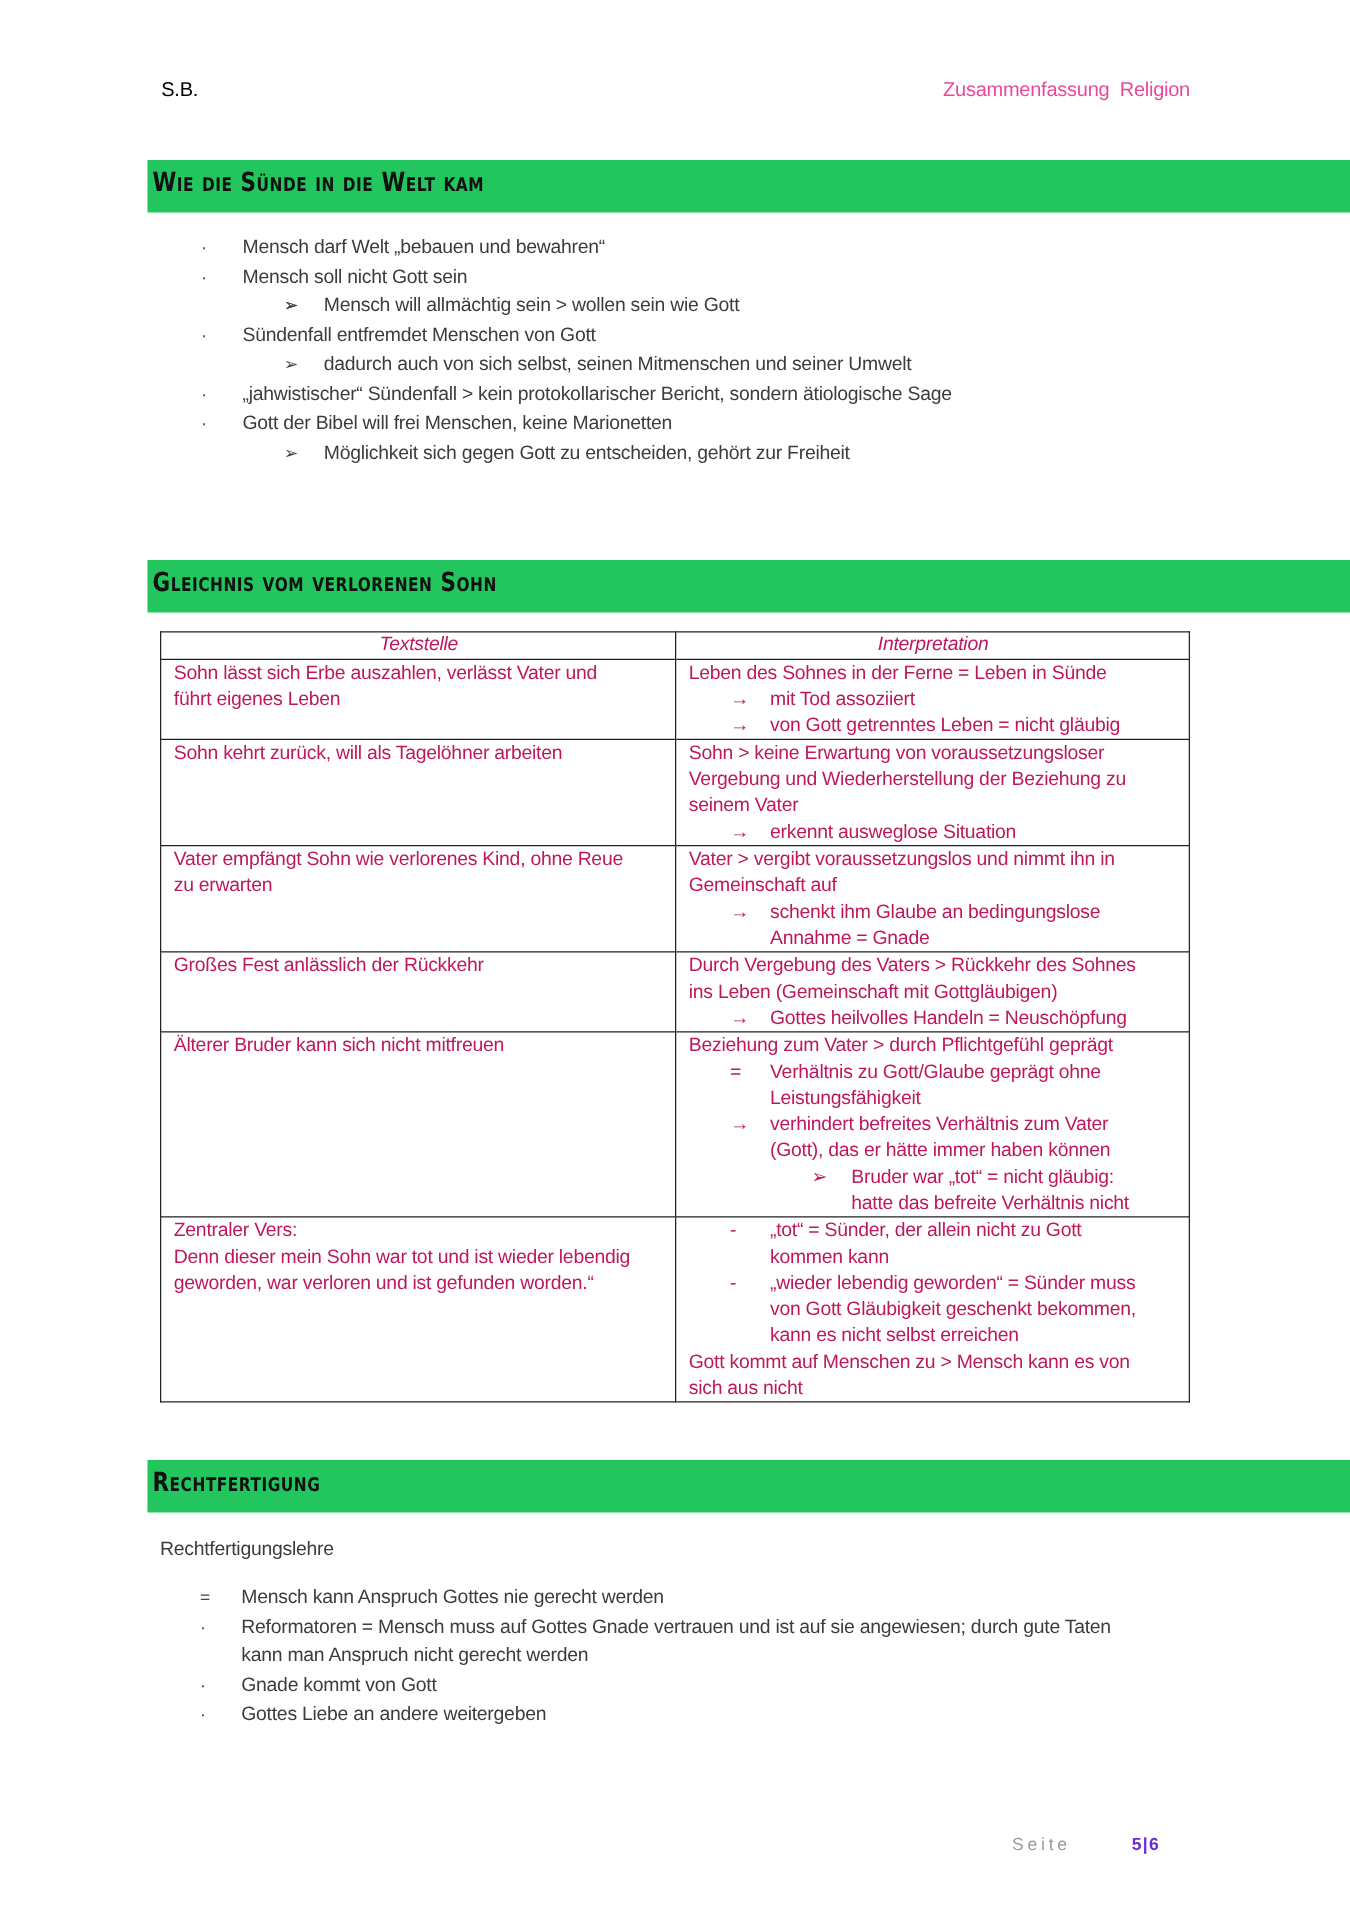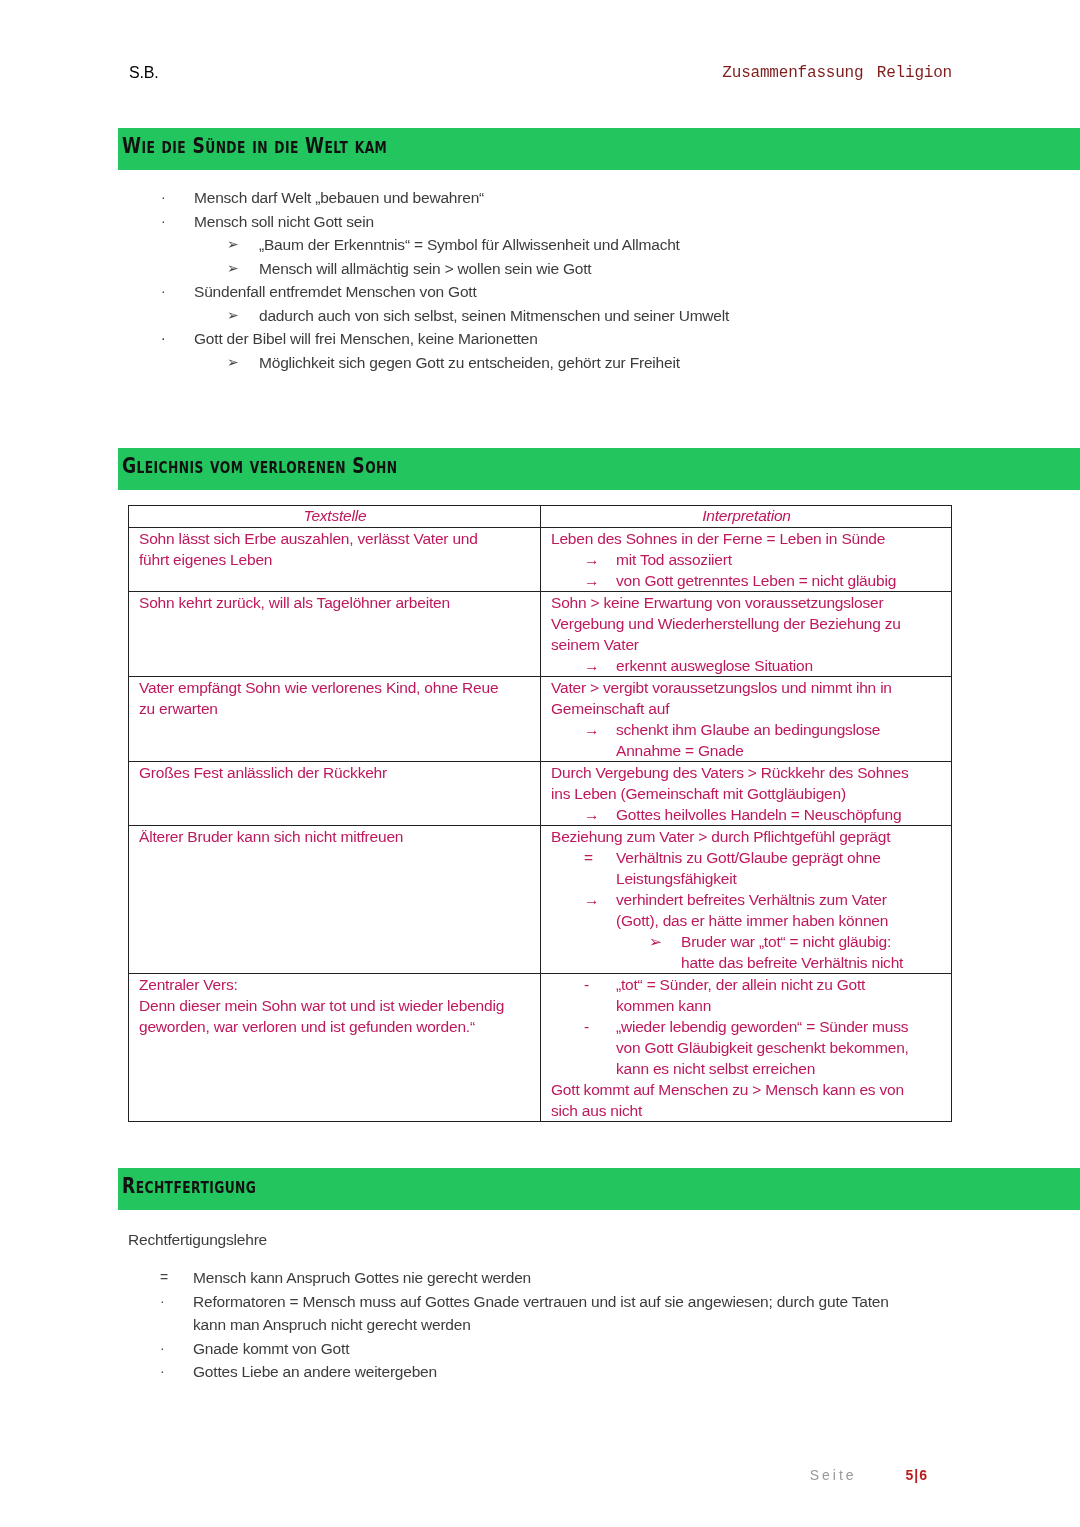--- a/index.html
+++ b/index.html
@@ -1,58 +1,58 @@
 <!DOCTYPE html>
 <html><head>
 <meta charset="utf-8">
 <style>
   html, body { margin: 0; padding: 0; background: #ffffff; }
   body { width: 1080px; height: 1527px; position: relative; overflow: hidden;
          font-family: "Liberation Sans", "DejaVu Sans", sans-serif; color: #3a3a3a; }
   .page-header-left { position: absolute; left: 129px; top: 64px; font-size: 16px; color: #000000; letter-spacing: -0.2px; }
-  .page-header-right { position: absolute; right: 128px; top: 64px; font-size: 16px; color: #7f1d1d; word-spacing: 4px; letter-spacing: -0.2px; font-family: Liberation Mono, monospace; }
+  .page-header-right { position: absolute; right: 128px; top: 64px; font-size: 16px; color: #ec4899; word-spacing: 4px; letter-spacing: -0.2px; }
   .section-band { position: absolute; left: 118px; width: 986px; height: 42px; background: #22c55e; }
   .section-title { position: absolute; left: 4px; top: 6px; font-family: "DejaVu Sans", sans-serif; font-weight: bold;
                    font-size: 21px; color: #111; letter-spacing: 0.5px; font-variant: small-caps; transform: scaleX(0.82); transform-origin: left center; }
   ul.bullets { position: absolute; margin: 0; padding: 0; list-style: none; font-size: 15.5px; color: #3c3c3c; letter-spacing: -0.2px; }
   ul.bullets li { position: relative; line-height: 23.5px; white-space: nowrap; }
   ul.bullets li .mk { position: absolute; font-size: 14px; color: #444; }
   .lvl1 { padding-left: 65px; }
   .lvl1 .mk { left: 32px; }
   .lvl2 { padding-left: 130px; }
   .lvl2 .mk { left: 98px; }
   table.parable { position: absolute; left: 128px; top: 505px; width: 824px; border-collapse: collapse; font-size: 15.5px; color: #be185d; letter-spacing: -0.2px; padding-left: 28px; }
   table.parable td, table.parable th { border: 1.5px solid #222; vertical-align: top; padding: 0 9px 0 10px; line-height: 21px; }
   table.parable th { font-weight: normal; font-style: italic; height: 21px; line-height: 20px; text-align: center; }
   table.parable td.left { width: 392px; margin-top: 48px; }
   .sub { position: relative; padding-left: 65px; }
   .sub .mk { position: absolute; left: 33px; }
   .sub2 { position: relative; padding-left: 130px; }
   .sub2 .mk { position: absolute; left: 98px; }
   .rlist { position: absolute; left: 128px; top: 1228px; font-size: 15.5px; color: #3c3c3c; letter-spacing: -0.2px; }
   .footer { position: absolute; right: 152px; top: 1467px; font-size: 14px; color: #999; letter-spacing: 3px; }
-  .footer b { color: #b91c1c; letter-spacing: 1px; padding-left: 42px; }
+  .footer b { color: #6d28d9; letter-spacing: 1px; padding-left: 42px; }
 </style>
 </head>
 <body>
 
 <div class="page-header-left">S.B.</div>
 <div class="page-header-right">Zusammenfassung  Religion</div>
 
 <div class="section-band" style="top:128px;">
   <div class="section-title">Wie die Sünde in die Welt kam</div>
 </div>
 <ul class="bullets" id="s1list" style="left:129px; top:186px;">
     <li class="lvl1"><span class="mk">·</span><span>Mensch darf Welt „bebauen und bewahren“</span></li>
     <li class="lvl1"><span class="mk">·</span><span>Mensch soll nicht Gott sein</span></li>
-    <li class="lvl2"><span class="mk">➢</span><span>„Baum der Erkenntnis“ = Symbol für Allwissenheit und Allmacht</span></li>
+    <li class="lvl2"><span class="mk">➢</span></li>
     <li class="lvl2"><span class="mk">➢</span><span>Mensch will allmächtig sein &gt; wollen sein wie Gott</span></li>
     <li class="lvl1"><span class="mk">·</span><span>Sündenfall entfremdet Menschen von Gott</span></li>
     <li class="lvl2"><span class="mk">➢</span><span>dadurch auch von sich selbst, seinen Mitmenschen und seiner Umwelt</span></li>
-    <li class="lvl1"><span class="mk">·</span></li>
+    <li class="lvl1"><span class="mk">·</span><span>„jahwistischer“ Sündenfall &gt; kein protokollarischer Bericht, sondern ätiologische Sage</span></li>
     <li class="lvl1"><span class="mk">·</span><span>Gott der Bibel will frei Menschen, keine Marionetten</span></li>
     <li class="lvl2"><span class="mk">➢</span><span>Möglichkeit sich gegen Gott zu entscheiden, gehört zur Freiheit</span></li>
   </ul>
 
 <div class="section-band" style="top:448px;">
   <div class="section-title">Gleichnis vom verlorenen Sohn</div>
 </div>
 <table class="parable" id="ptable">
   <thead>
     <tr>

